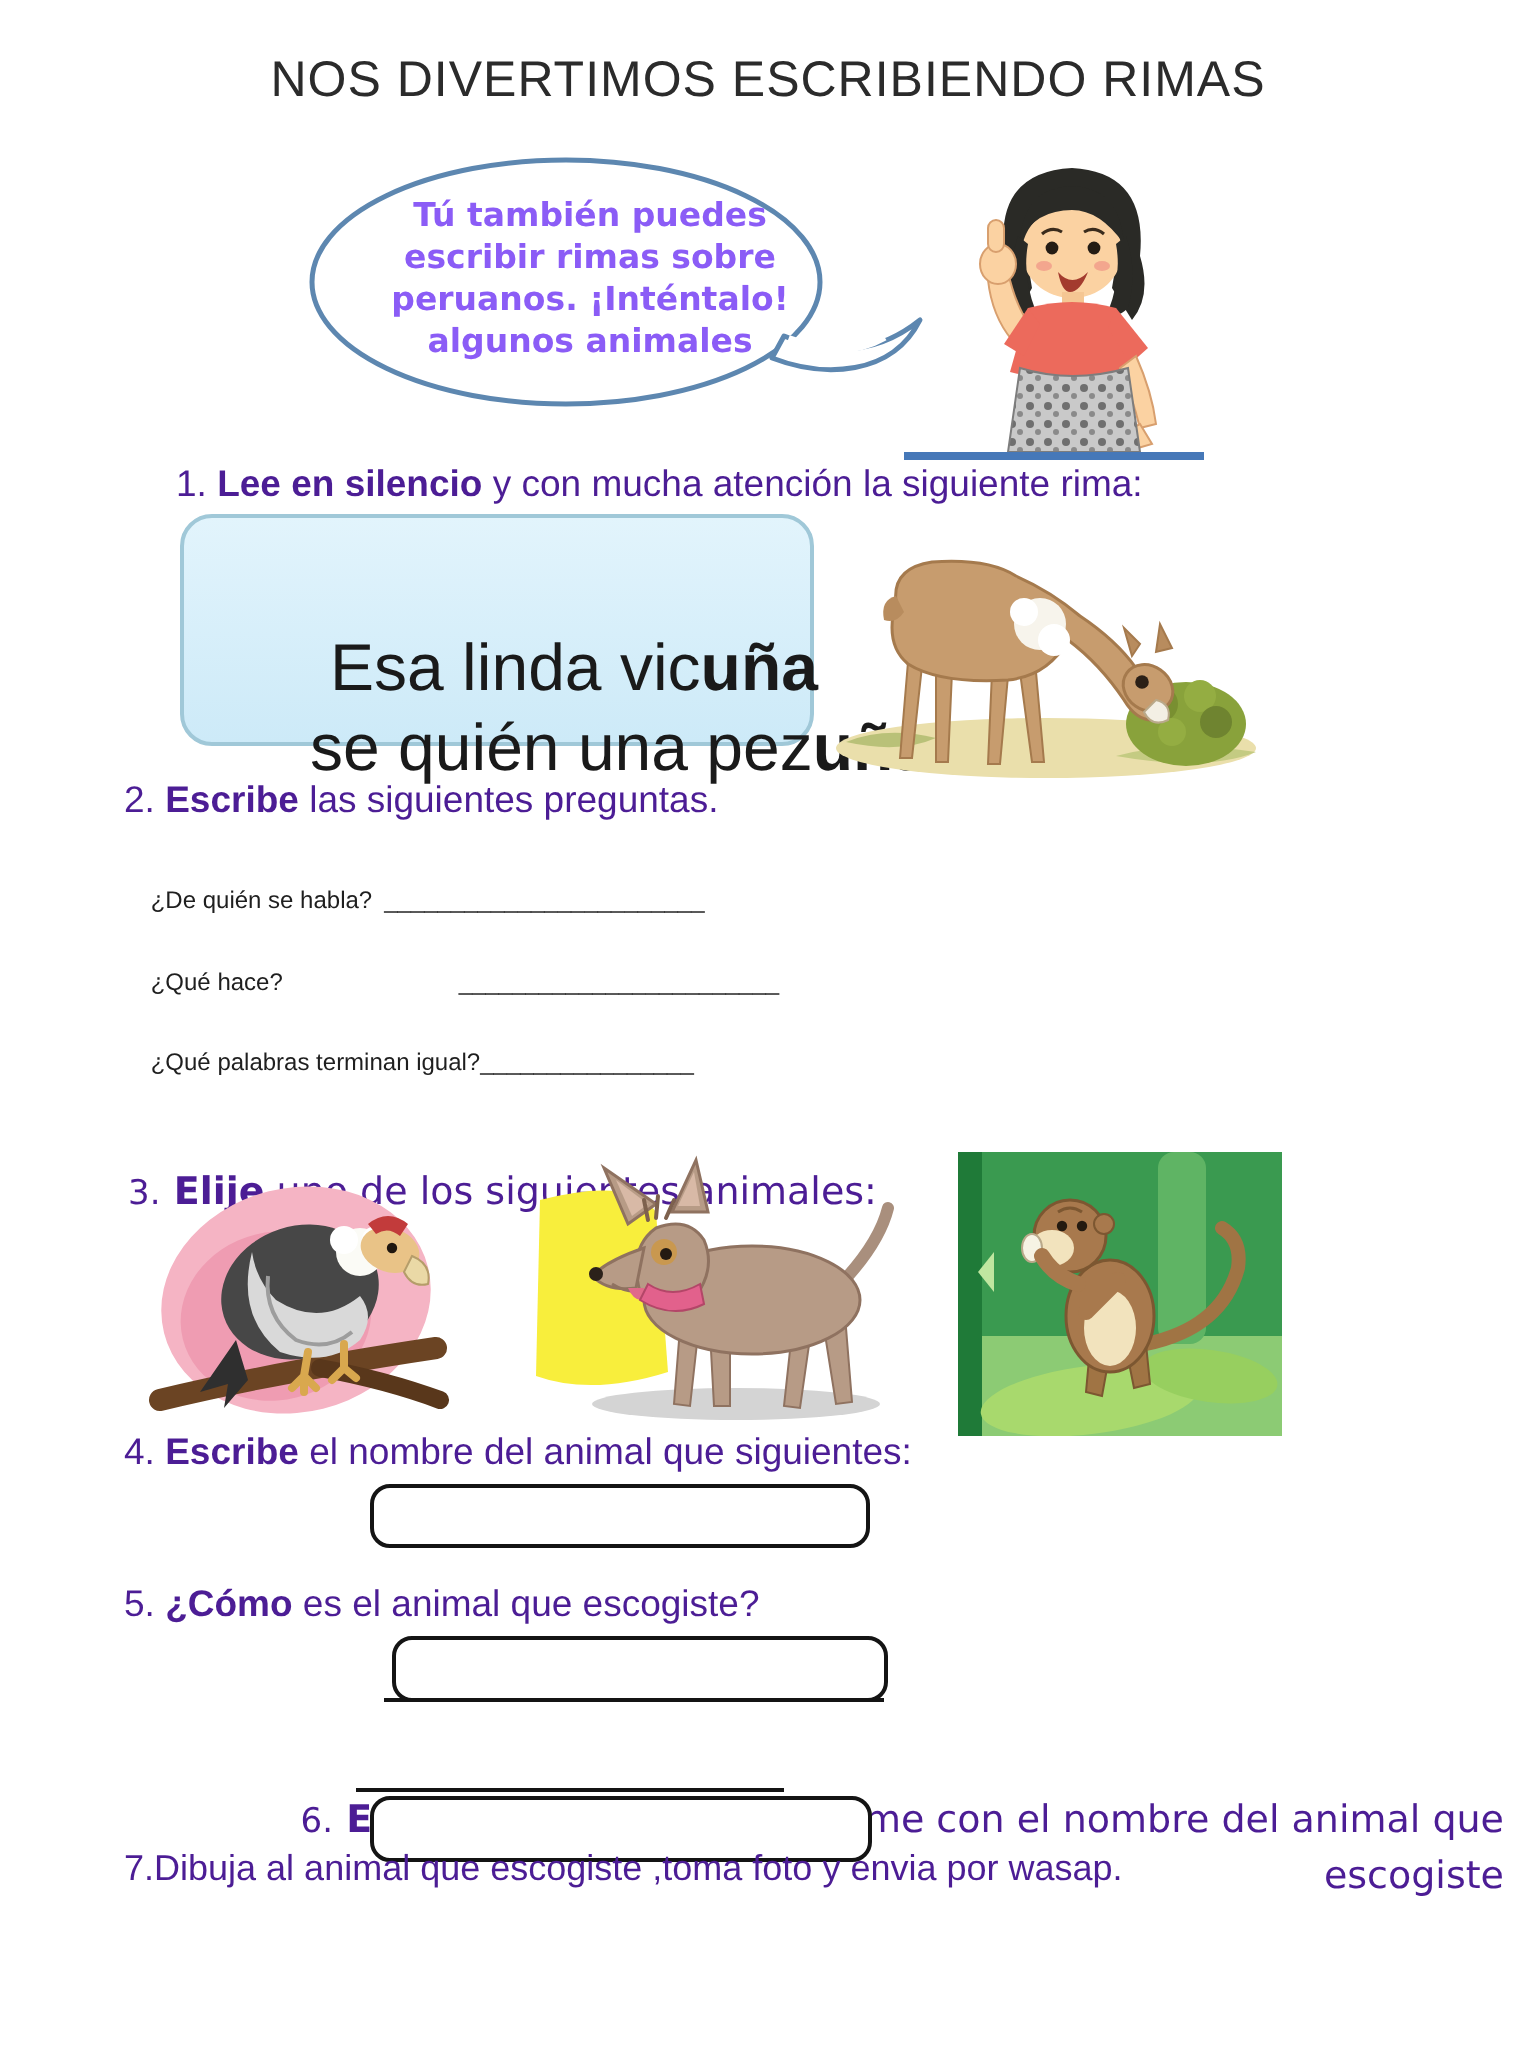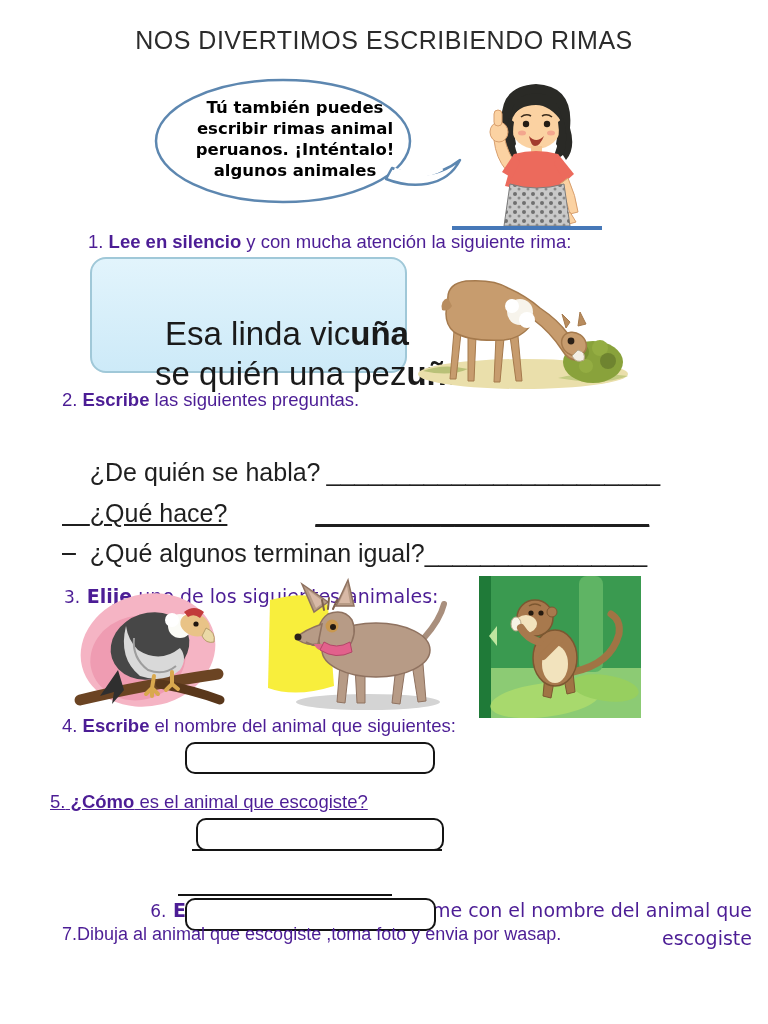--- a/index.html
+++ b/index.html
@@ -2,27 +2,27 @@
 <html><head>
 <meta charset="utf-8">
 <style>
   html,body{margin:0;padding:0;background:#ffffff;}
   .page{position:relative;width:768px;height:952px;background:#ffffff;margin:0 auto;
         font-family:"Liberation Sans",sans-serif;color:#1f1f1f;overflow:hidden;}
   .abs{position:absolute;}
   .b{font-weight:bold;}
   .title{top:26px;left:0;width:768px;text-align:center;font-size:25px;letter-spacing:.5px;color:#2b2b2b;}
   .bubble-text{left:176px;top:97px;width:238px;text-align:center;
-        font-family:"DejaVu Sans",sans-serif;font-weight:bold;font-size:16.5px;line-height:21px;color:#000000;}
+        font-family:"DejaVu Sans",sans-serif;font-weight:bold;font-size:16.5px;line-height:21px;color:#8b5cf6;}
   .item{font-size:18.5px;color:#4c1d95;text-align:right;}
   .item-wide{font-family:"DejaVu Sans",sans-serif;font-size:19px;margin-top:40px;}
   .rhyme-box{left:90px;top:257px;width:313px;height:112px;border-radius:16px;
         background:linear-gradient(180deg,#e2f4fc 0%,#cdeaf8 100%);border:2px solid #a0c8d8;}
   .rhyme-line{font-size:33px;line-height:42px;color:#1a1a1a;white-space:pre;}
-  .question{font-size:25px;white-space:pre;}
+  .question{font-size:12px;white-space:pre;}
   .blank{letter-spacing:0px;}
   .q2-blank{margin-left:88px;}
   .q1-blank{margin-left:6px;}
   .answer-box{border:2.5px solid #141414;border-radius:10px;background:#ffffff;}
   .thinline{background:#141414;}
   .blue-underline{background:#4678b8;}
 </style>
 </head>
 <body>
 
@@ -30,21 +30,21 @@
 
   <div class="abs title">NOS DIVERTIMOS ESCRIBIENDO RIMAS</div>
 
   <svg class="abs" style="left:150px;top:76px;" width="318" height="138" viewBox="0 0 318 138">
     <ellipse cx="133" cy="65" rx="127" ry="61" fill="#ffffff" stroke="#5d87b0" stroke-width="2.5"></ellipse>
     <path d="M242,92 C268,103 290,100 310,84 C296,112 262,113 236,103 Z" fill="#ffffff" stroke="#5d87b0" stroke-width="2.5" stroke-linejoin="round"></path>
     <path d="M244,94 C260,100 278,100 292,92" fill="#ffffff" stroke="#ffffff" stroke-width="5"></path>
   </svg>
   <div class="abs bubble-text">
     <div>Tú también puedes</div>
-    <div>escribir rimas animal</div>
+    <div>escribir rimas sobre</div>
     <div>peruanos. ¡Inténtalo!</div>
     <div>algunos animales</div>
   </div>
 
   <svg class="abs" style="left:458px;top:74px;" width="150" height="154" viewBox="0 0 150 154">
 
     <path d="M44,52 Q40,12 78,10 Q116,12 112,54 Q118,74 108,86 L98,70 Q104,42 78,40 Q52,42 58,70 L48,88 Q38,74 44,52 Z" fill="#2a2a26"></path>
 
     <ellipse cx="78" cy="52" rx="25" ry="23" fill="#fbd2a2"></ellipse>
 
@@ -131,25 +131,25 @@
     <path d="M170,104 q8,2 6,10 q-8,4 -12,-4 Z" fill="#f3efe4" stroke="#b9a98a" stroke-width="1"></path>
   </svg>
 
   <div class="abs item" style="left:62px;top:389px;">
     <span>2.</span><span class="b"> Escribe</span><span> las siguientes preguntas.</span>
   </div>
 
   <div class="abs question" style="left:62px;top:429px;">
     <span>¿De quién se habla?</span><span class="blank q1-blank">________________________</span>
   </div>
-  <div class="abs question" style="left:62px;top:470px;text-decoration:underline;">
+  <div class="abs question" style="left:62px;top:470px;">
     <span>¿Qué hace?</span><span class="blank q2-blank">________________________</span>
   </div>
   <div class="abs question" style="left:62px;top:510px;">
-    <span>¿Qué algunos terminan igual?</span><span class="blank">________________</span>
+    <span>¿Qué palabras terminan igual?</span><span class="blank">________________</span>
   </div>
 
   <div class="abs item item-wide" style="left:64px;top:545px;">
     <span style="font-size:17px;">3.</span><span class="b"> Elije</span><span> uno de los siguientes animales:</span>
   </div>
 
   <svg class="abs" style="left:68px;top:578px;" width="178" height="140" viewBox="0 0 178 140">
     <ellipse cx="80" cy="72" rx="68" ry="56" fill="#f5b4c4" transform="rotate(-14 80 72)"></ellipse>
     <ellipse cx="70" cy="80" rx="48" ry="42" fill="#ef9cb2" transform="rotate(-14 70 80)"></ellipse>
 
@@ -237,21 +237,21 @@
     <ellipse cx="37" cy="48" rx="5" ry="7" fill="#f6f3e4" stroke="#b9a98a" stroke-width="1"></ellipse>
     <path d="M60,66 Q48,62 42,52" stroke="#a8794d" stroke-width="8" fill="none" stroke-linecap="round"></path>
     <path d="M80,64 Q70,74 64,80" stroke="#a8794d" stroke-width="8" fill="none" stroke-linecap="round"></path>
   </svg>
 
   <div class="abs item" style="left:62px;top:715px;">
     <span>4.</span><span class="b"> Escribe</span><span> el nombre del animal que siguientes:</span>
   </div>
   <div class="abs answer-box" style="left:185px;top:742px;width:246px;height:28px;"></div>
 
-  <div class="abs item" style="left:50px;top:791px;text-decoration:underline;">
+  <div class="abs item" style="left:62px;top:791px;">
     <span>5.</span><span class="b"> ¿Cómo</span><span> es el animal que escogiste?</span>
   </div>
   <div class="abs answer-box" style="left:196px;top:818px;width:244px;height:29px;"></div>
   <div class="abs thinline" style="left:192px;top:849px;width:250px;height:2px;"></div>
 
   <div class="abs item item-wide" style="left:62px;top:857px;width:690px;line-height:27px;">
     <span style="font-size:17px;">6.</span><span class="b"> Escribe</span><span> una palabra que rime con el nombre del animal que escogiste</span>
   </div>
   <div class="abs thinline" style="left:178px;top:894px;width:214px;height:2px;"></div>
   <div class="abs answer-box" style="left:185px;top:898px;width:247px;height:29px;"></div>

